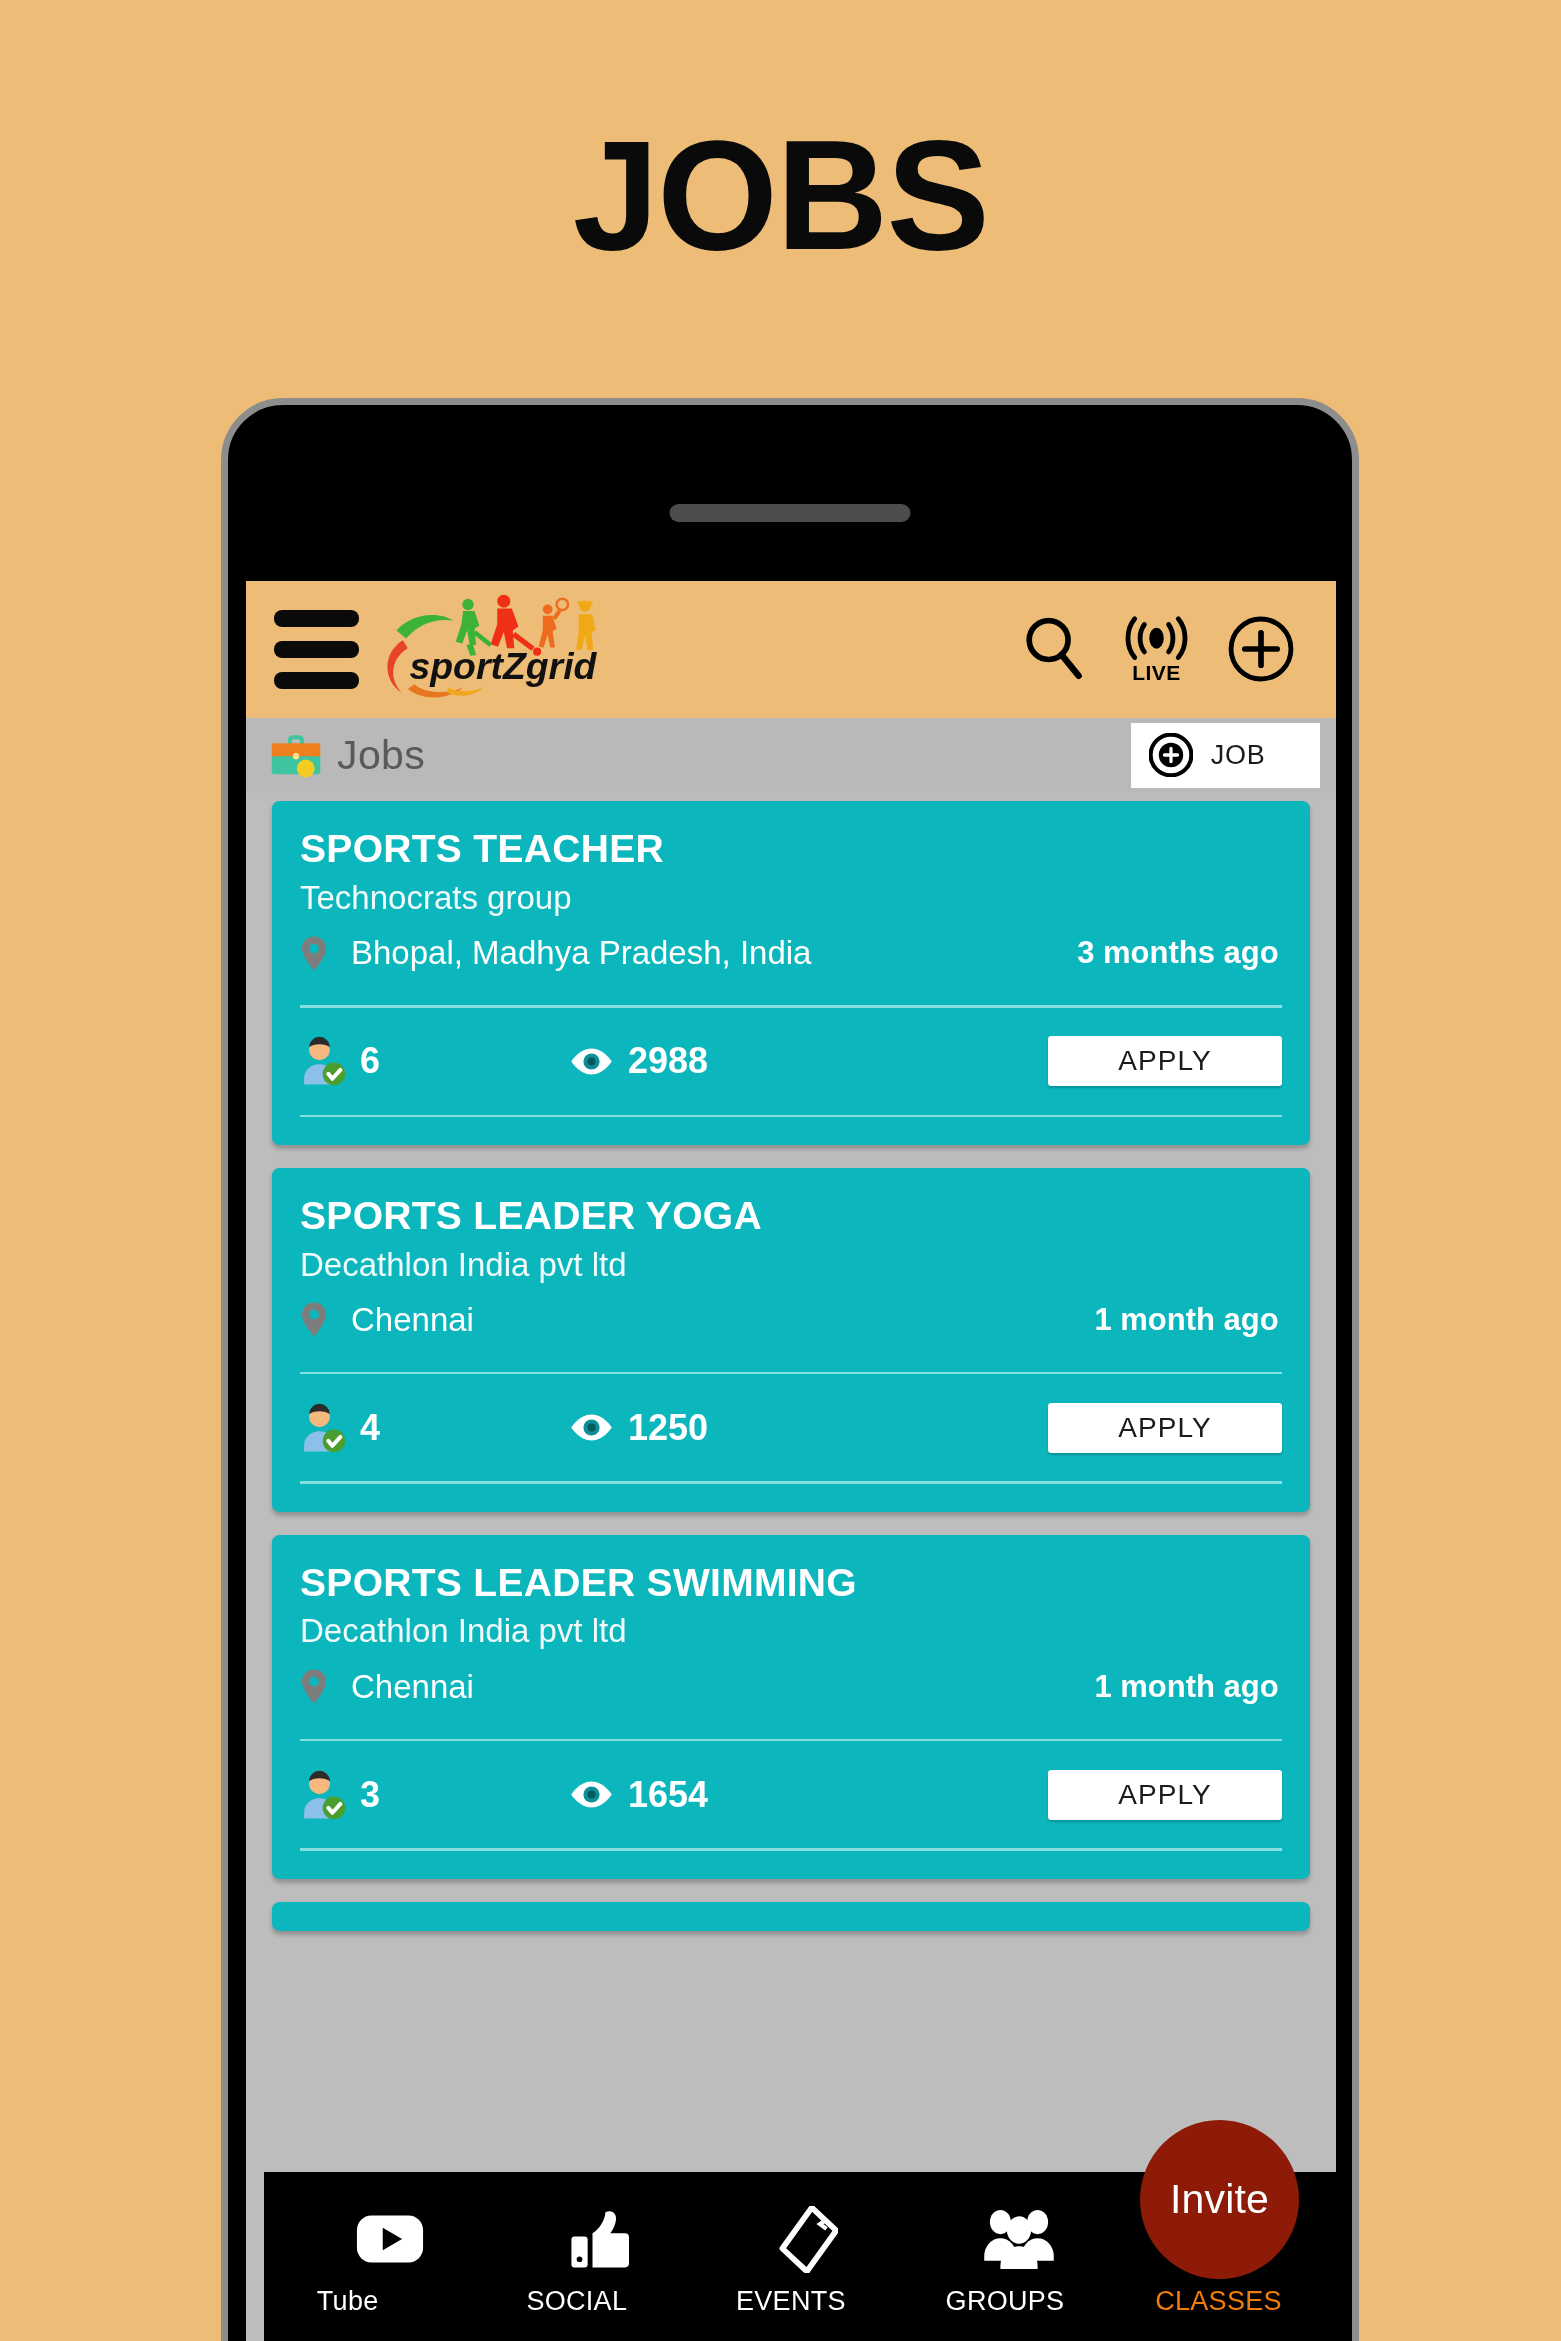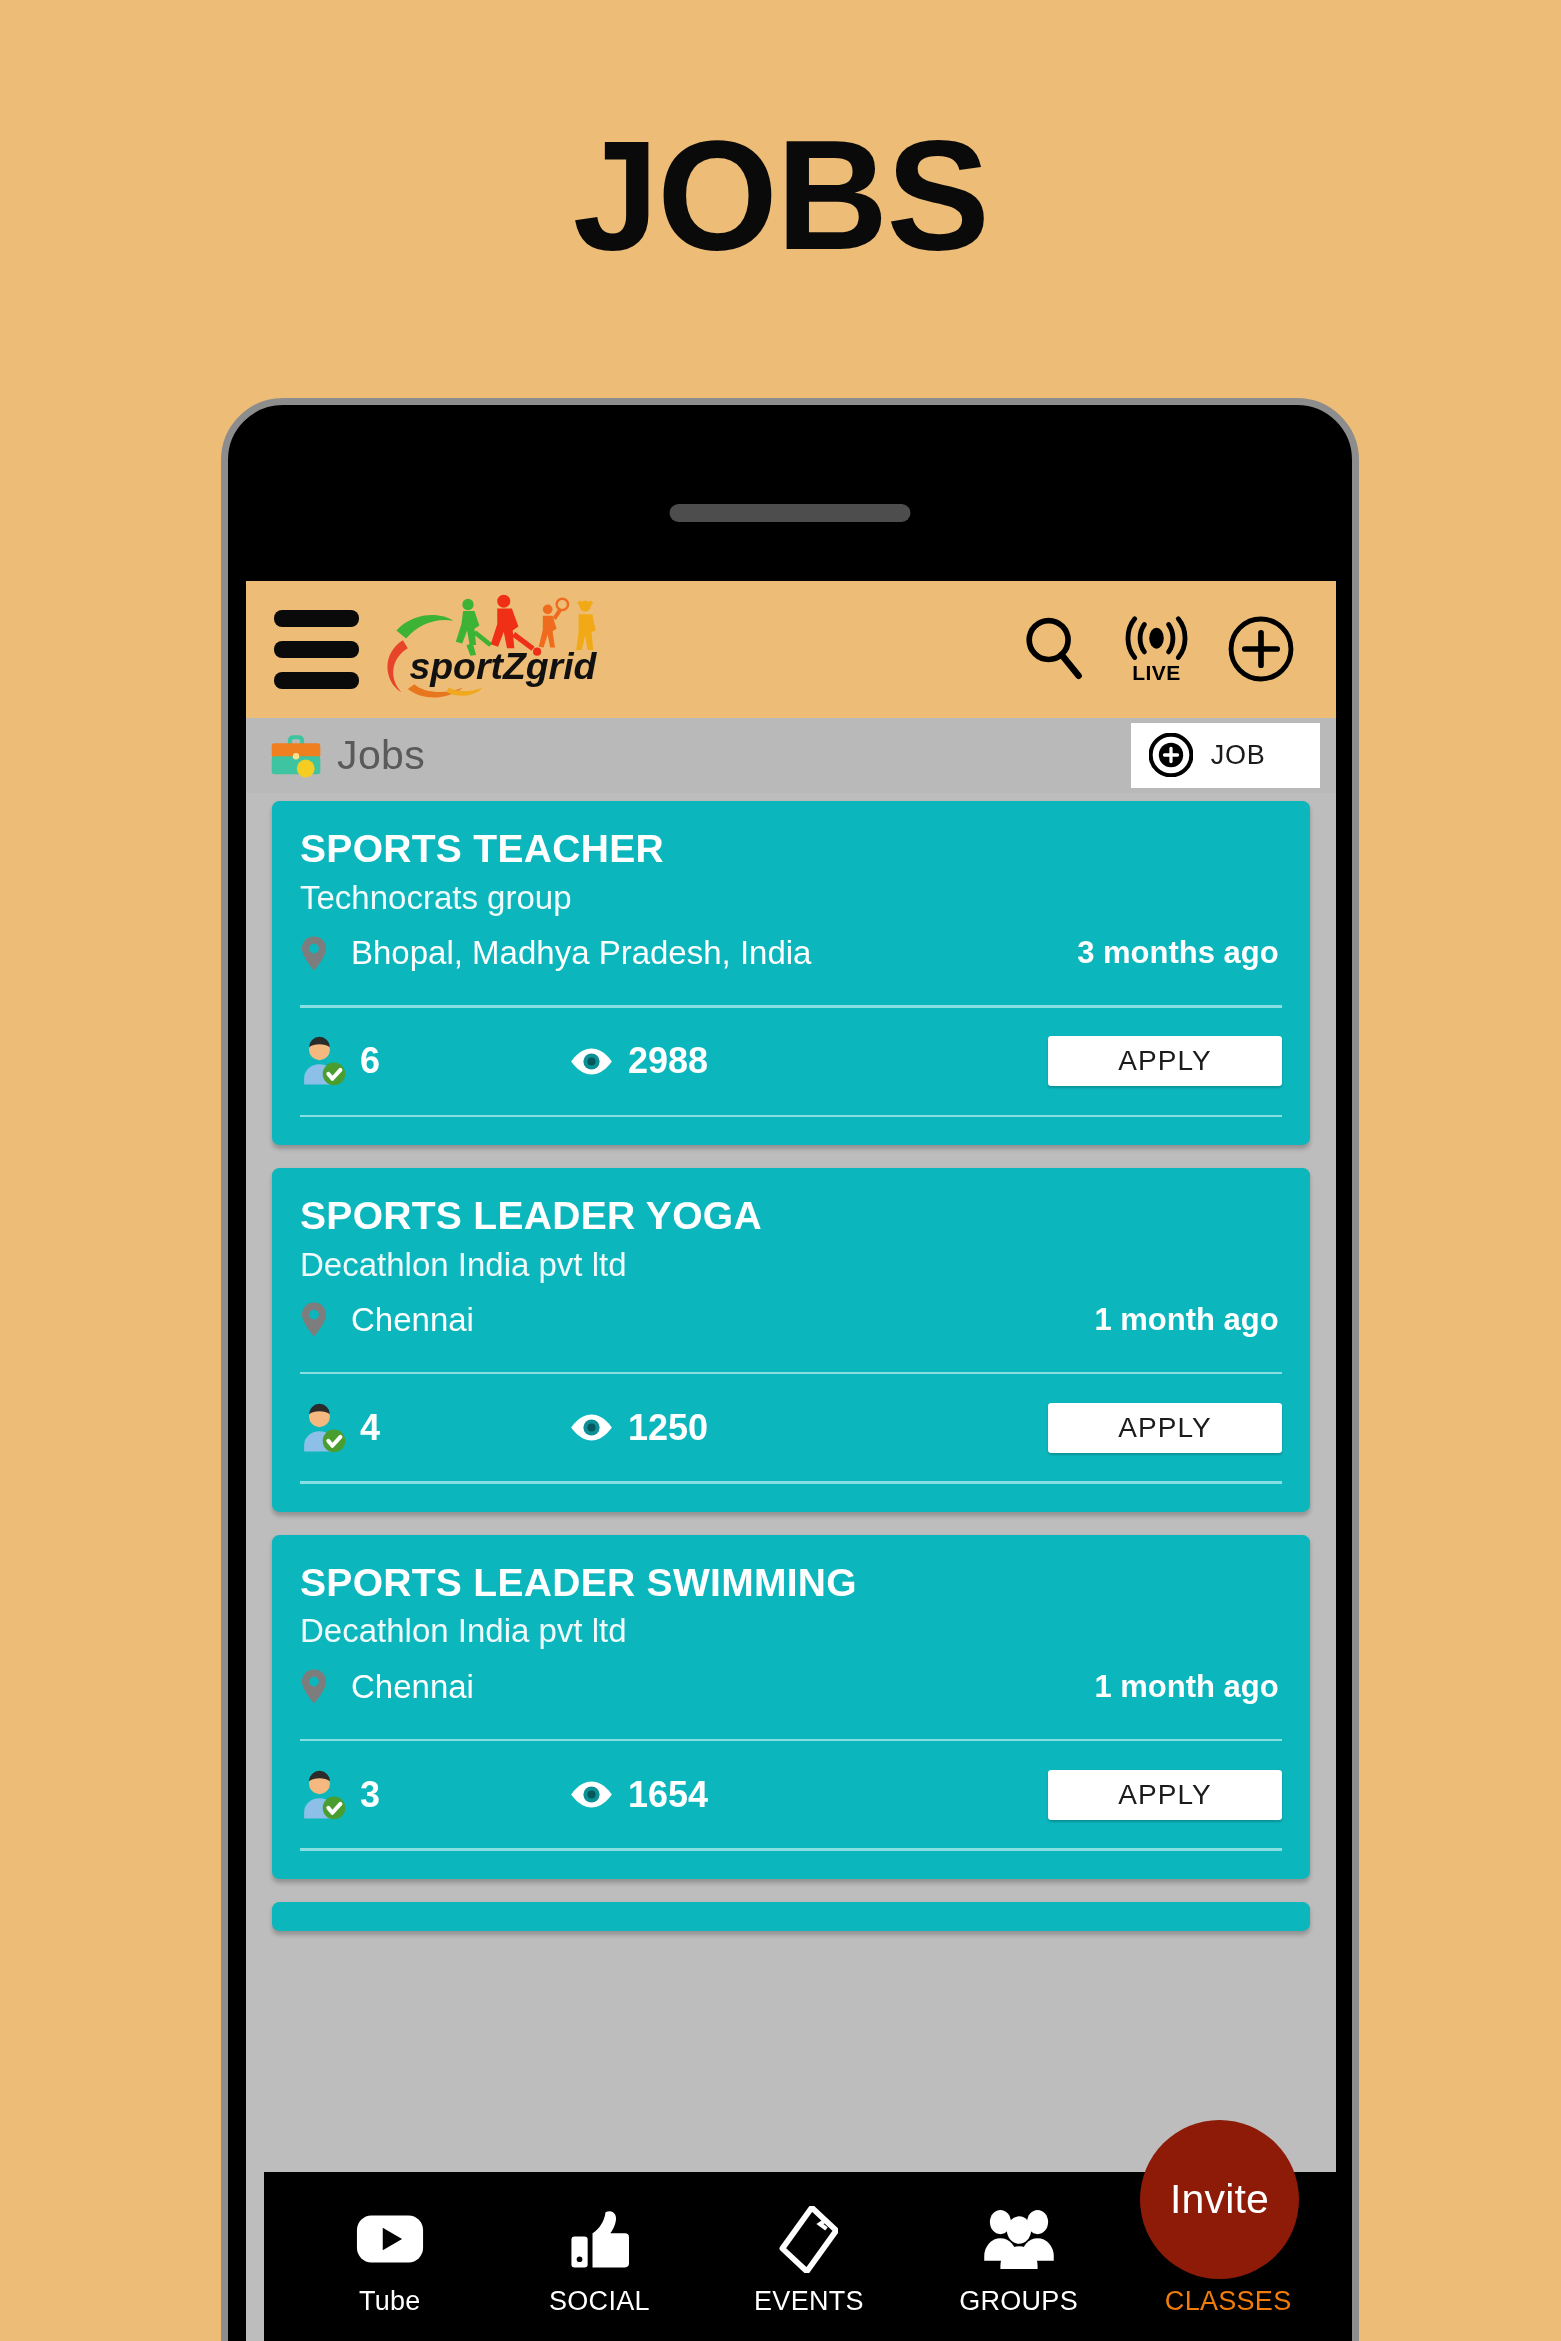--- a/index.html
+++ b/index.html
@@ -158,21 +158,21 @@
   .bottomnav{
     position:absolute;
     left:18px; bottom:0;
     width:1090px; height:174px;
     background:#000;
     display:flex; align-items:flex-start; justify-content:space-around;
     padding:33px 21px 0 21px;
     z-index:30;
   }
   .nav-item{
-    display:flex; flex-direction:column; align-items:center; gap:13px;
+    display:flex; flex-direction:column; gap:13px;
     cursor:pointer; width:146px;
   }
   .nav-ico{ height:68px; display:flex; align-items:center; justify-content:center; }
   .nav-label{ font-size:27px; color:#ffffff; letter-spacing:0.3px; }
   .nav-label.active{ color:#f07c0b; }
 </style>
 </head>
 <body>
 
 <div class="poster-title">JOBS</div>

